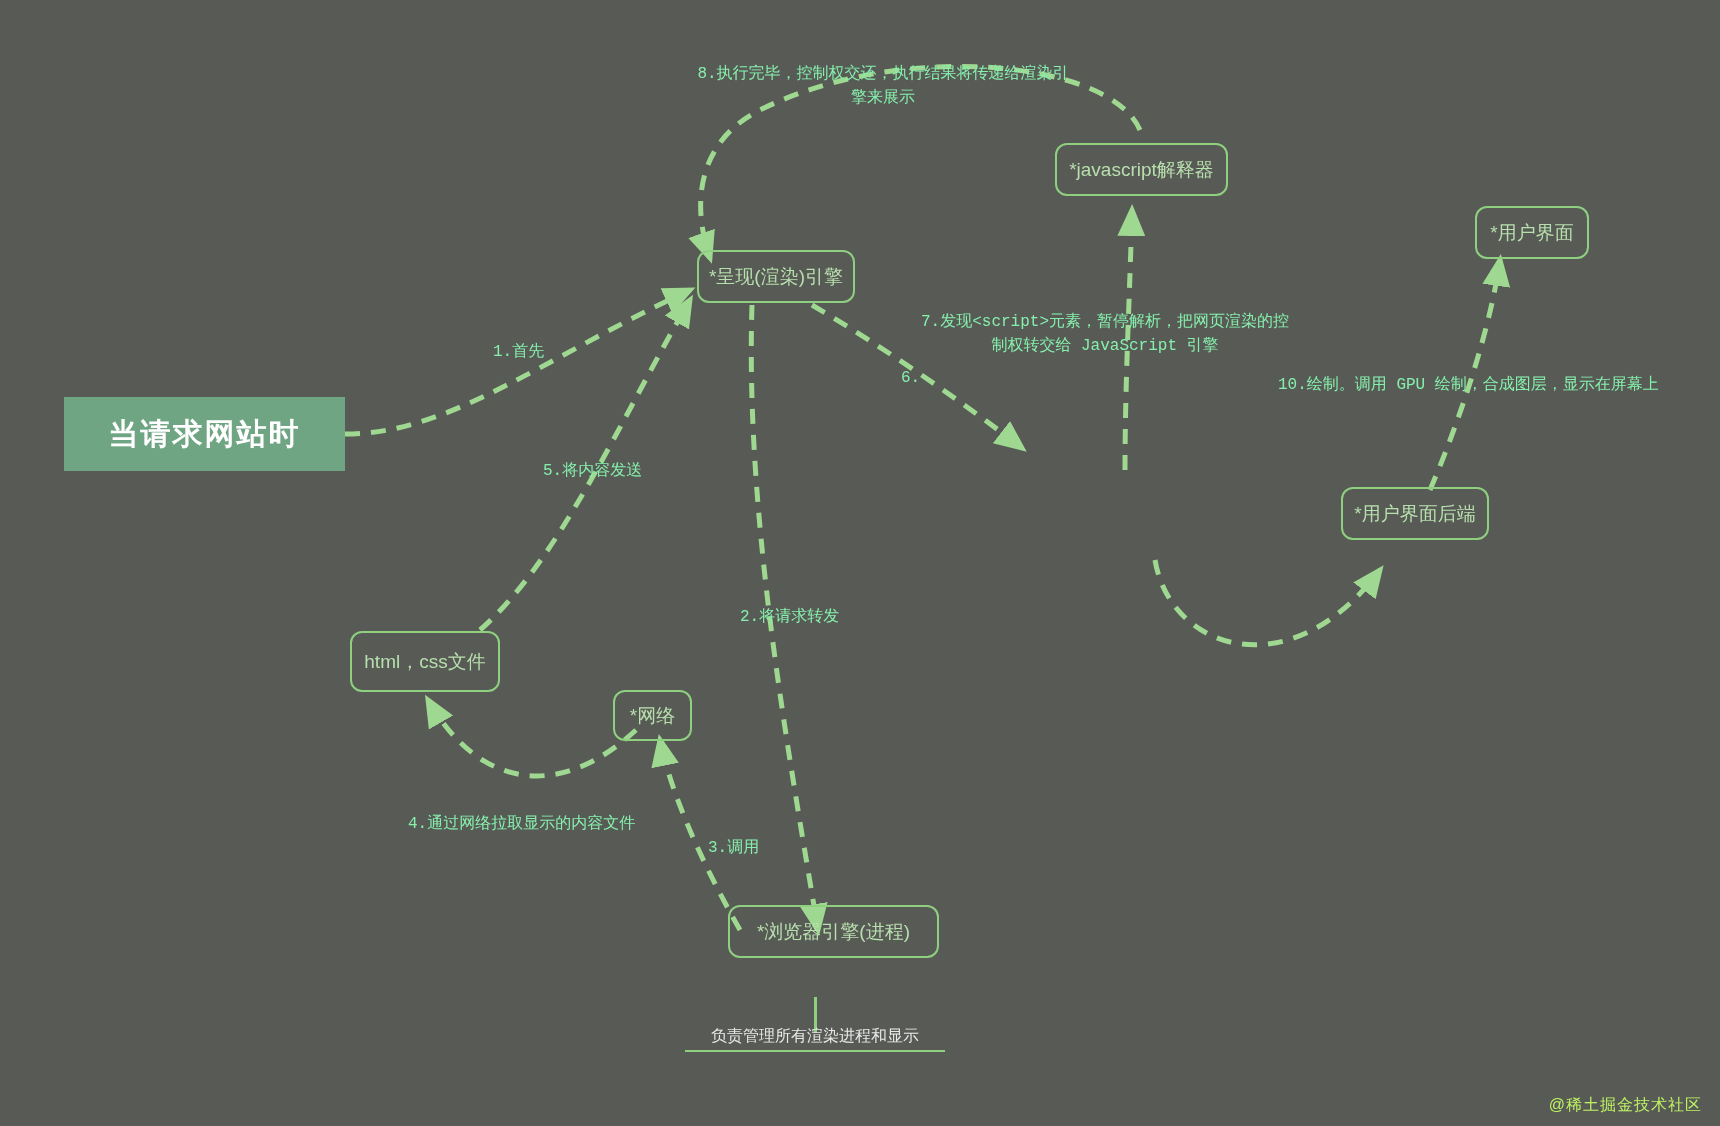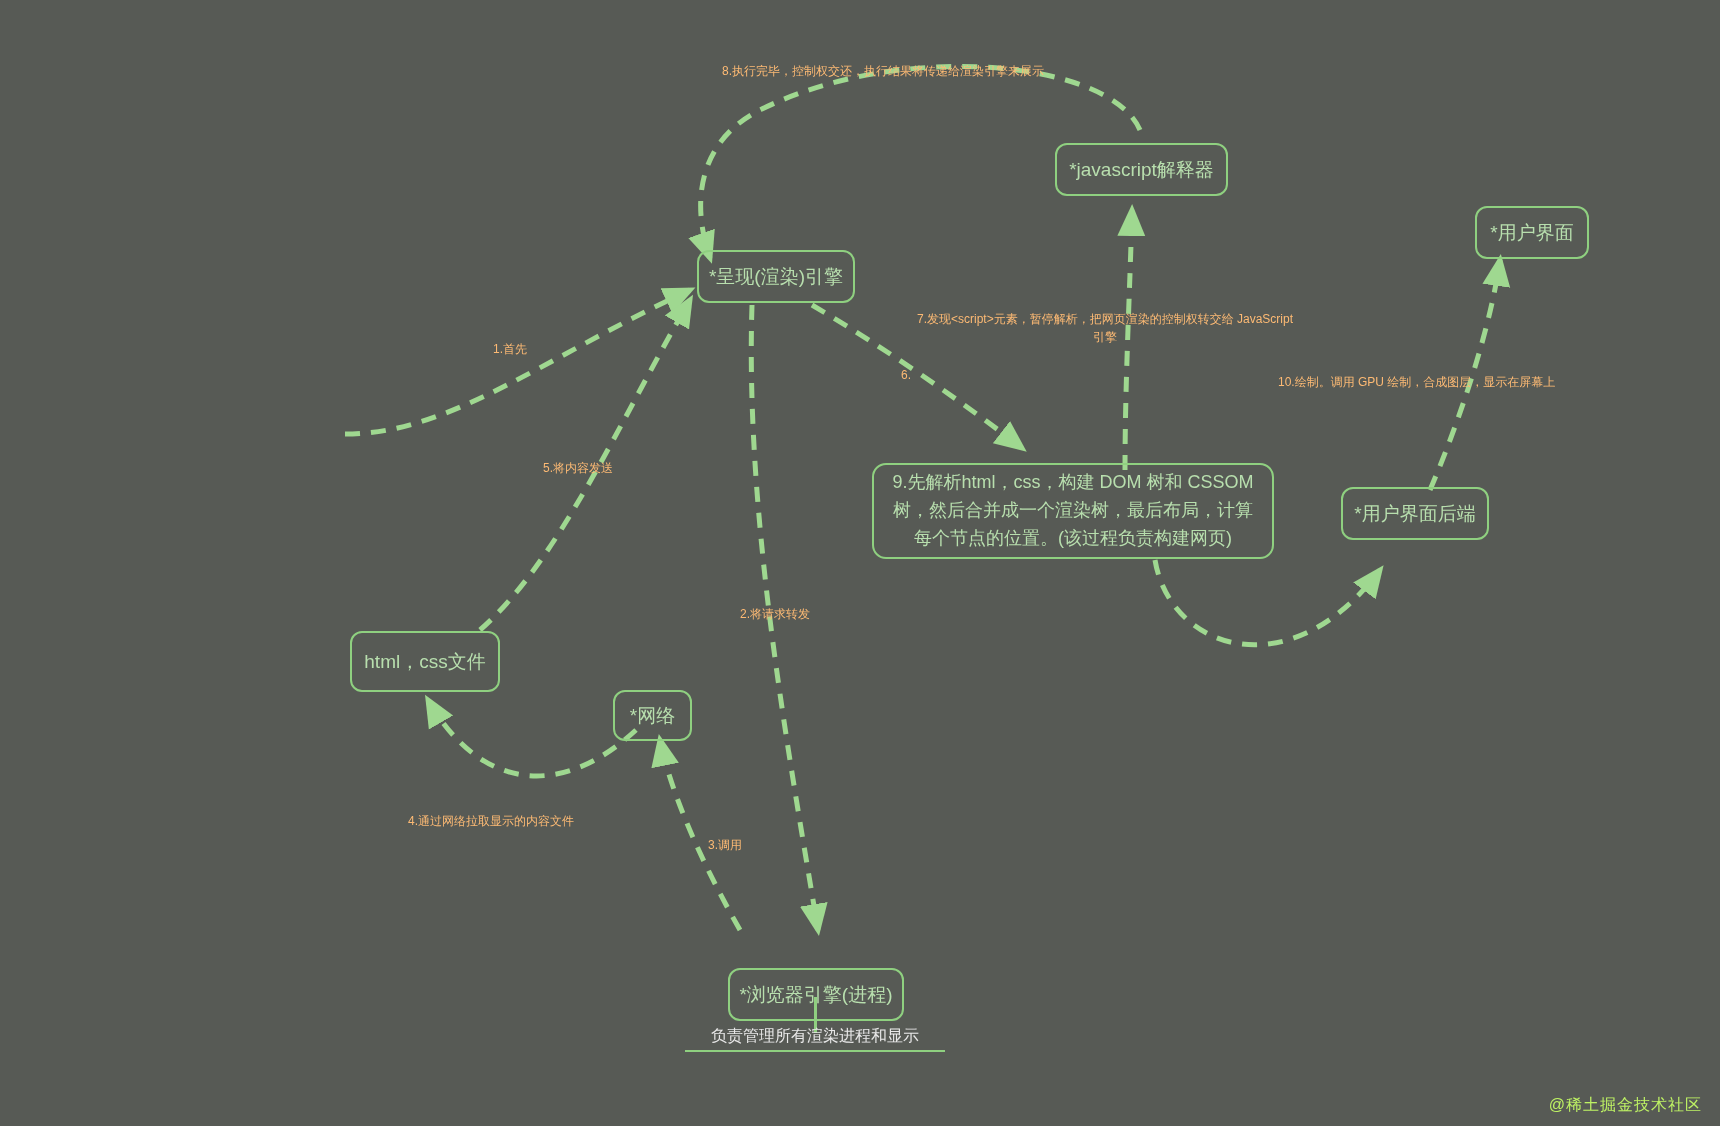--- a/index.html
+++ b/index.html
@@ -51,26 +51,27 @@
     background: #6fa583;
     color: #ffffff;
     font-size: 30px;
     font-weight: bold;
     letter-spacing: 2px;
     border: none;
     border-radius: 0;
   }
   .edge-label {
     position: absolute;
-    color: #fdba74;
-    font-size: 12px;
+    color: #86efac;
+    font-size: 16px;
     line-height: 1.5;
     text-align: center;
     white-space: nowrap;
     pointer-events: none;
+    font-family: Liberation Mono, monospace;
   }
   .edge-label.wrap {
     white-space: normal;
   }
   .note {
     position: absolute;
     color: #e8e8e8;
     font-size: 16px;
     text-align: center;
     white-space: nowrap;
@@ -112,50 +113,50 @@
 
     <path d="M1125,470 C1125,380 1130,290 1132,210" fill="none" stroke="#9fd890" stroke-width="5" stroke-dasharray="15,11" marker-end="url(#arrow)"></path>
 
     <path d="M1140,130 C1110,60 900,40 760,110 C700,140 690,200 710,258" fill="none" stroke="#9fd890" stroke-width="5" stroke-dasharray="15,11" marker-end="url(#arrow)"></path>
 
     <path d="M1155,560 C1170,650 1290,690 1380,570" fill="none" stroke="#9fd890" stroke-width="5" stroke-dasharray="15,11" marker-end="url(#arrow)"></path>
 
     <path d="M1430,490 C1460,420 1490,330 1500,260" fill="none" stroke="#9fd890" stroke-width="5" stroke-dasharray="15,11" marker-end="url(#arrow)"></path>
   </svg>
 
+  <div class="start-node" style="left:64px; top:397px; width:281px; height:74px;">
+    <span>当请求网站时</span>
+  </div>
 
   <div class="node" style="left:1055px; top:143px; width:173px; height:53px;">
     <span>*javascript解释器</span>
   </div>
 
   <div class="node" style="left:697px; top:250px; width:158px; height:53px;">
     <span>*呈现(渲染)引擎</span>
   </div>
 
   <div class="node" style="left:1475px; top:206px; width:114px; height:53px;">
     <span>*用户界面</span>
   </div>
 
   <div class="node" style="left:1341px; top:487px; width:148px; height:53px;">
     <span>*用户界面后端</span>
   </div>
 
-  <div class="node multiline" style="left:872px; top:463px; width:402px; height:96px; font-size:18px; line-height:1.55; border-radius:14px;">
-    <span>9.先解析html，css，构建 DOM 树和 CSSOM 树，然后合并成一个渲染树，最后布局，计算每个节点的位置。(该过程负责构建网页)</span>
-  </div>
 
   <div class="node" style="left:350px; top:631px; width:150px; height:61px;">
     <span>html，css文件</span>
   </div>
 
   <div class="node" style="left:613px; top:690px; width:79px; height:51px;">
     <span>*网络</span>
   </div>
 
-  <div class="node" style="left:728px; top:968px; width:176px; height:53px;">
+  <div class="node" style="left:728px; top:905px; width:211px; height:53px;">
     <span>*浏览器引擎(进程)</span>
   </div>
 
   <div style="position:absolute; left:814px; top:997px; width:3px; height:36px; background:#8fd080;"></div>
 
   <div class="note" style="left:685px; top:1026px; width:260px;">
     <span>负责管理所有渲染进程和显示</span>
   </div>
 
   <div class="edge-label" style="left:493px; top:340px;">

